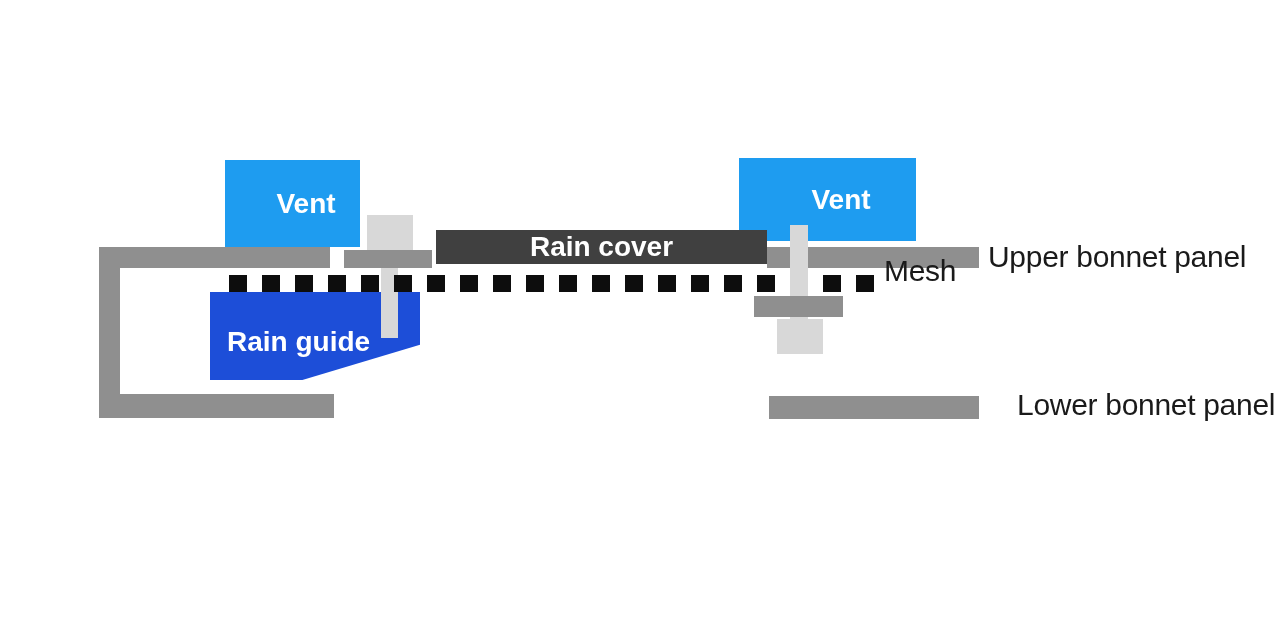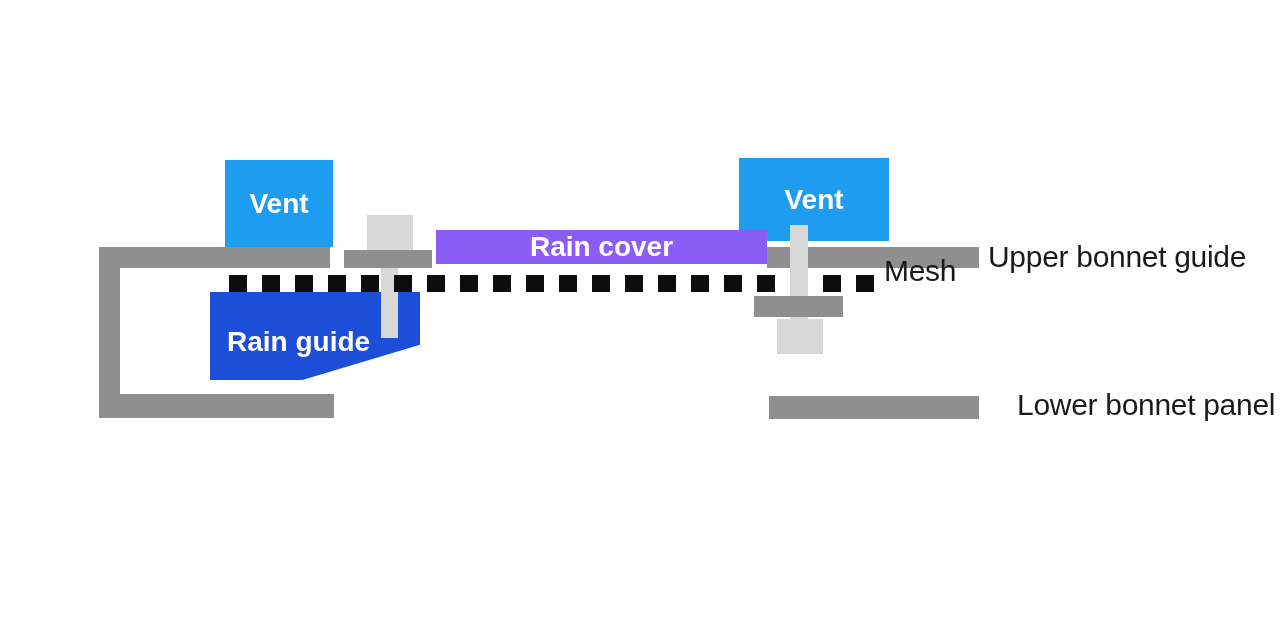--- a/index.html
+++ b/index.html
@@ -22,23 +22,24 @@
 
   
   .bolt { background: #d8d8d8; }
 
   
   .vent-box {
     background: #1e9cf0;
     display: flex;
     align-items: center;
     justify-content: center;
+    padding-left: 27px;
   }
   .cover-bar {
-    background: #8b5cf6;
+    background: #404040;
     display: flex;
     align-items: center;
     justify-content: center;
   }
   .guide-shape {
     background: #1d4ed8;
     clip-path: polygon(0 0, 100% 0, 100% 60%, 44% 100%, 0 100%);
   }
 
   
@@ -98,16 +99,16 @@
   <div class="abs panel" style="left:344px; top:250px; width:88px; height:18px;"></div>
 
   <div class="abs bolt" style="left:790px; top:225px; width:18px; height:97px;"></div>
   <div class="abs panel" style="left:754px; top:296px; width:89px; height:21px;"></div>
   <div class="abs bolt" style="left:777px; top:319px; width:46px; height:35px;"></div>
 
   <div class="abs mesh-row" style="left:229px; top:275px; width:547px; height:17px;"></div>
   <div class="abs mesh-row" style="left:823px; top:275px; width:51px; height:17px;"></div>
 
   <div class="abs black-label" style="left:884px; top:256px;">Mesh</div>
-  <div class="abs black-label" style="left:988px; top:242px;">Upper bonnet guide</div>
+  <div class="abs black-label" style="left:988px; top:242px;">Upper bonnet panel</div>
   <div class="abs black-label" style="left:988px; top:390px;margin-left:29px;">Lower bonnet panel</div>
 
 </div>
 
 </body></html>

